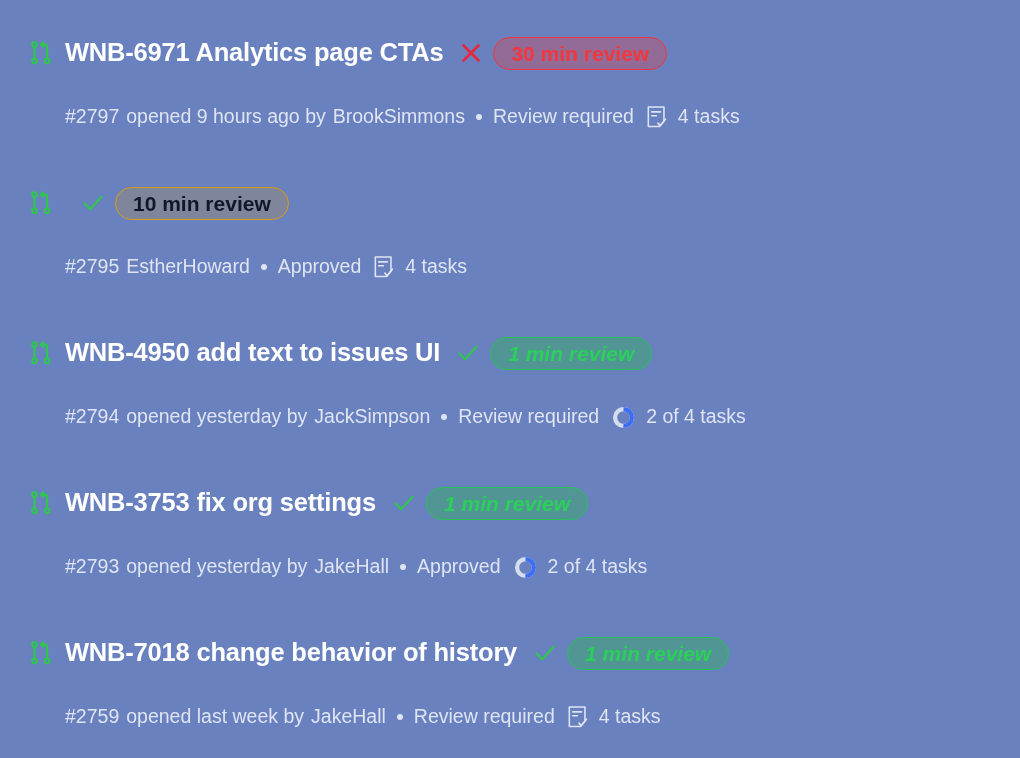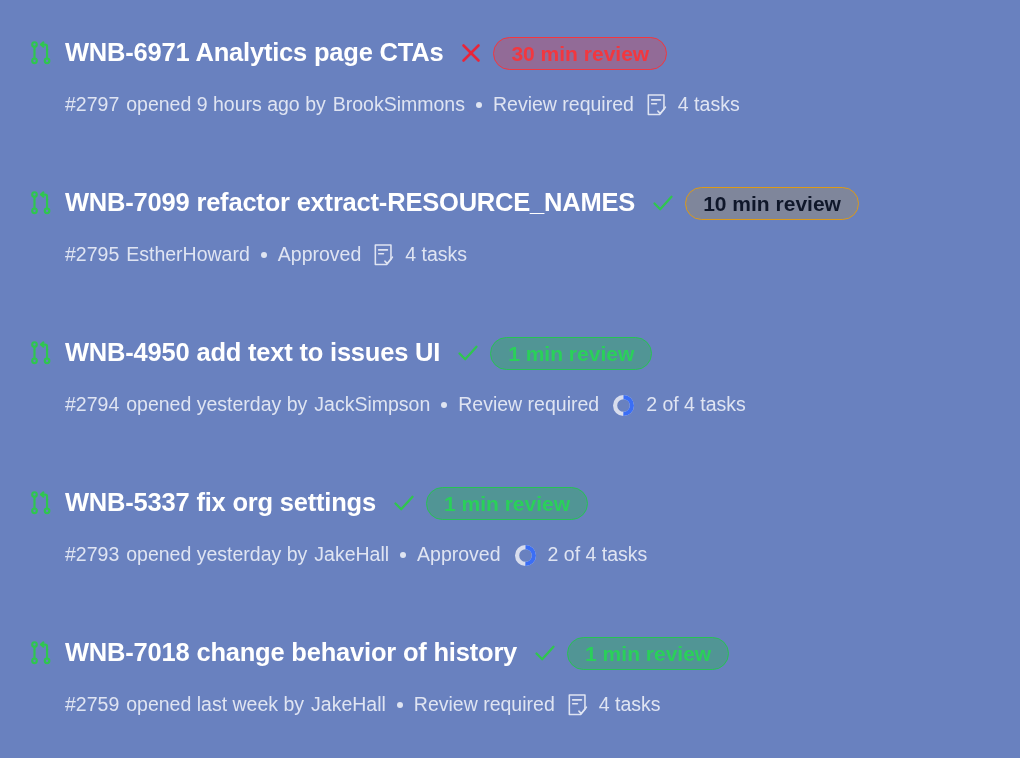--- a/index.html
+++ b/index.html
@@ -87,28 +87,29 @@
   }
   .review-badge.amber {
     border-color: #dc9a18;
     background: rgba(150, 140, 120, 0.50);
     color: #0f172a;
   }
   .review-badge.green {
     border-color: #27c254;
     background: rgba(44, 180, 88, 0.40);
     color: #2ad05a;
+    font-style: italic;
   }
 
   
   .meta-line {
     display: flex;
     align-items: center;
     height: 34px;
-    margin-top: 12px;
+    margin-top: 24px;
     padding-left: 37px;
     font-size: 19.5px;
     color: #dfe4f2;
     white-space: nowrap;
   }
 
   .meta-text { line-height: 1; }
 
   .meta-dot {
     display: inline-block;
@@ -177,21 +178,20 @@
       <div class="title-line">
         <svg class="pr-icon" viewBox="0 0 24 24" fill="none" stroke="#2fc64f" stroke-width="2" stroke-linecap="round" stroke-linejoin="round">
           <circle cx="6" cy="4.2" r="2.1"></circle>
           <circle cx="6" cy="19.2" r="2.1"></circle>
           <line x1="6" y1="6.3" x2="6" y2="17.1"></line>
           <circle cx="17.6" cy="19.2" r="2.1"></circle>
           <line x1="17.6" y1="8.6" x2="17.6" y2="17.1"></line>
           <path d="M17.6 8.6 L17.6 6.0 A1.8 1.8 0 0 0 15.8 4.2 L12.3 4.2"></path>
           <polyline points="14.2,2.2 12.0,4.2 14.2,6.2"></polyline>
         </svg>
-        <span class="pr-title">WNB-7099 refactor extract-RESOURCE_NAMES</span>
         <svg class="status-mark" viewBox="0 0 24 24" fill="none" stroke="#2fc64f" stroke-width="2.3" stroke-linecap="round" stroke-linejoin="round">
           <polyline points="3.5,12.5 9.2,18.2 20.5,5.8"></polyline>
         </svg>
         <span class="review-badge amber">10 min review</span>
       </div>
       <div class="meta-line">
         <span class="meta-text">#2795</span>
         <span class="meta-text" style="margin-left:7px;">EstherHoward</span>
         <span class="meta-dot"></span>
         <span class="meta-text">Approved</span>
@@ -238,21 +238,21 @@
       <div class="title-line">
         <svg class="pr-icon" viewBox="0 0 24 24" fill="none" stroke="#2fc64f" stroke-width="2" stroke-linecap="round" stroke-linejoin="round">
           <circle cx="6" cy="4.2" r="2.1"></circle>
           <circle cx="6" cy="19.2" r="2.1"></circle>
           <line x1="6" y1="6.3" x2="6" y2="17.1"></line>
           <circle cx="17.6" cy="19.2" r="2.1"></circle>
           <line x1="17.6" y1="8.6" x2="17.6" y2="17.1"></line>
           <path d="M17.6 8.6 L17.6 6.0 A1.8 1.8 0 0 0 15.8 4.2 L12.3 4.2"></path>
           <polyline points="14.2,2.2 12.0,4.2 14.2,6.2"></polyline>
         </svg>
-        <span class="pr-title">WNB-5337 fix org settings</span>
+        <span class="pr-title">WNB-3753 fix org settings</span>
         <svg class="status-mark" viewBox="0 0 24 24" fill="none" stroke="#2fc64f" stroke-width="2.3" stroke-linecap="round" stroke-linejoin="round">
           <polyline points="3.5,12.5 9.2,18.2 20.5,5.8"></polyline>
         </svg>
         <span class="review-badge green">1 min review</span>
       </div>
       <div class="meta-line">
         <span class="meta-text">#2793</span>
         <span class="meta-text" style="margin-left:7px;">opened yesterday by</span>
         <span class="meta-text" style="margin-left:7px;">JakeHall</span>
         <span class="meta-dot"></span>

